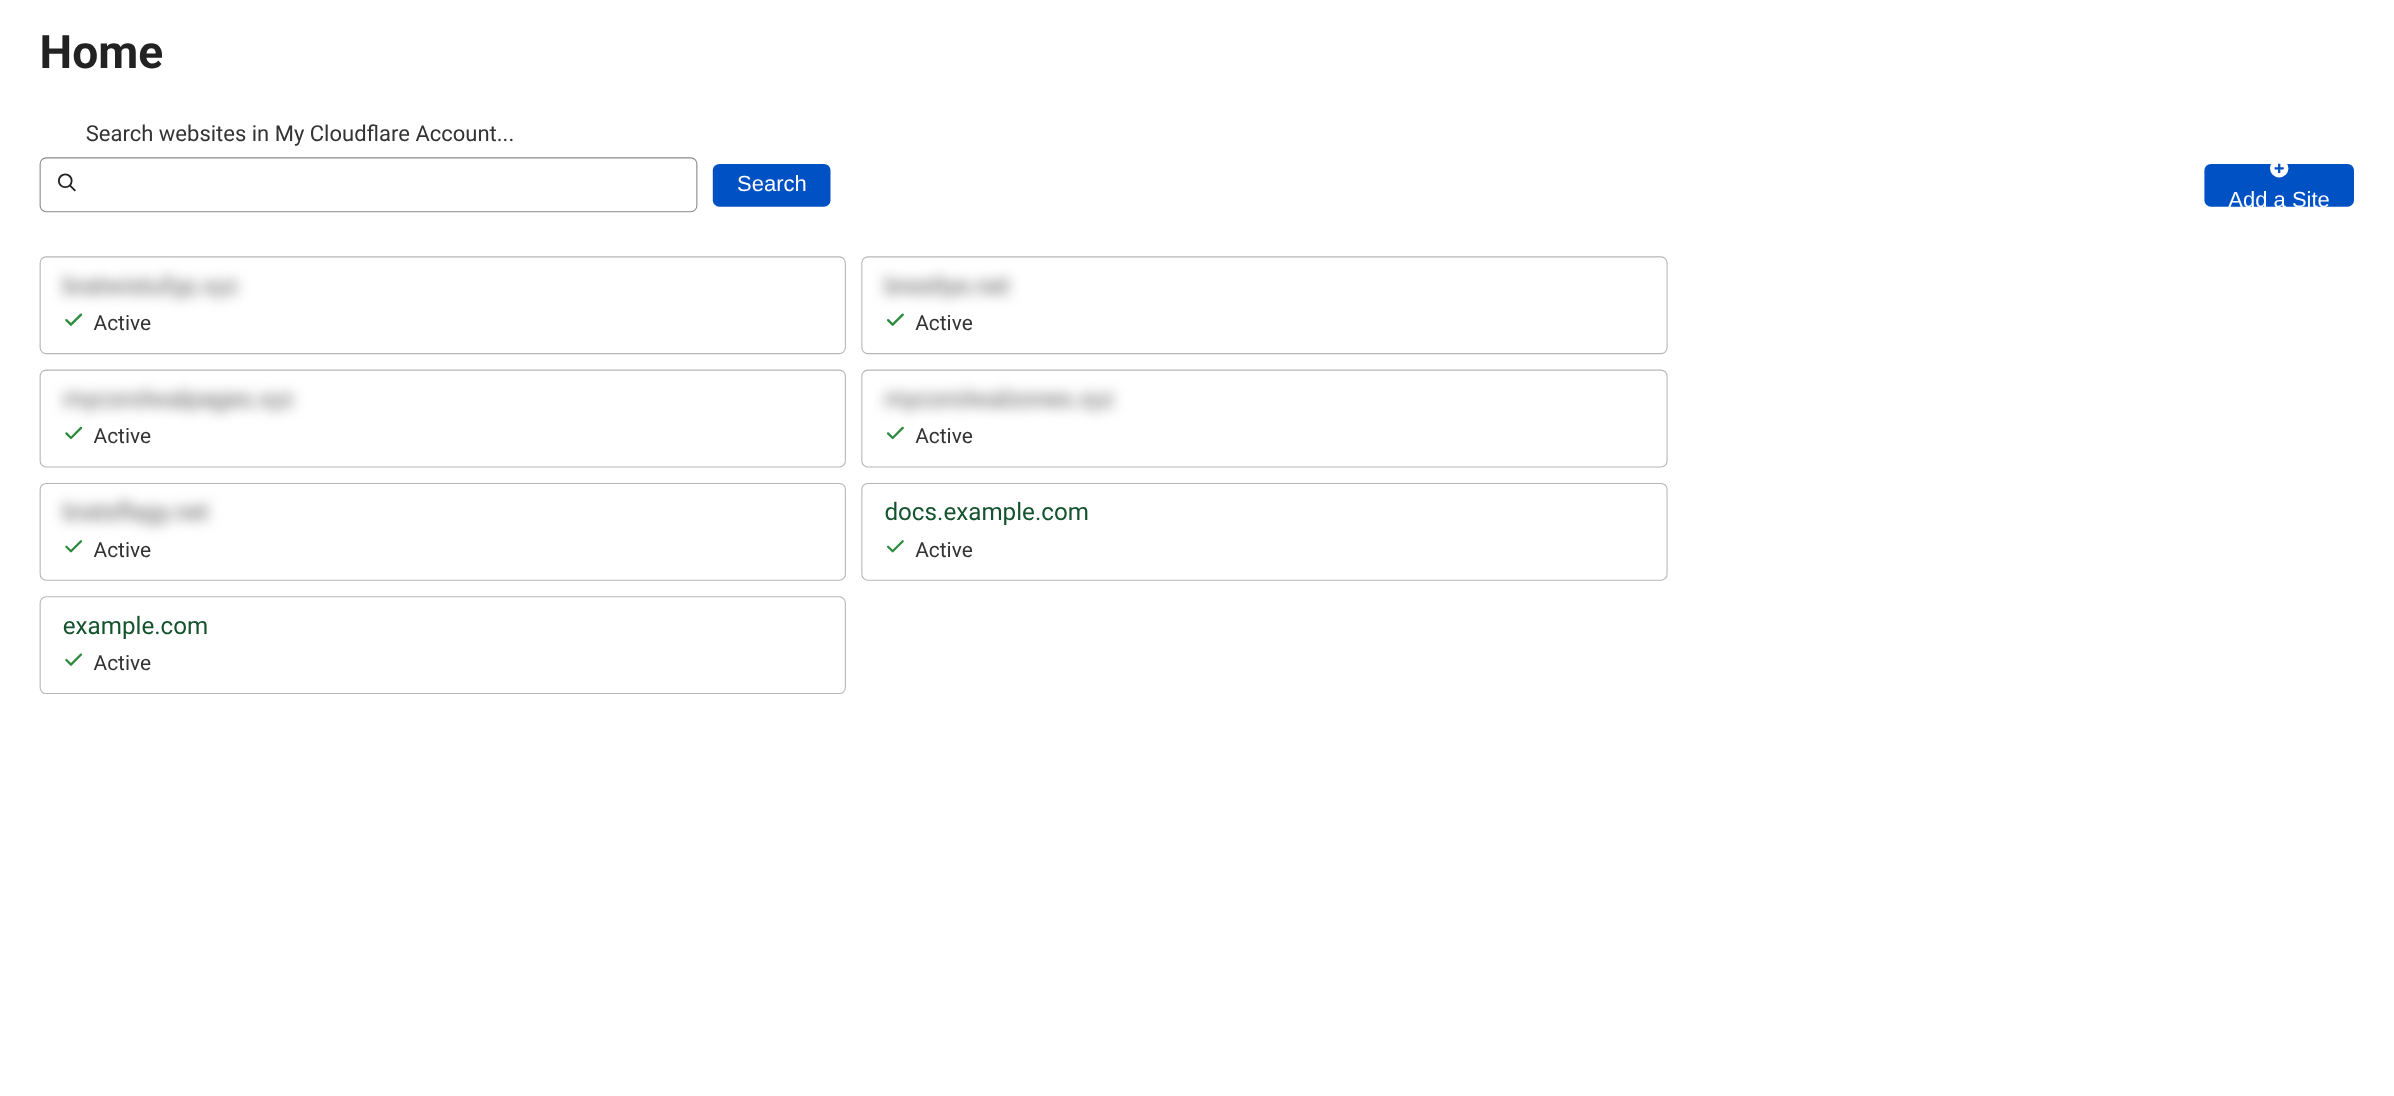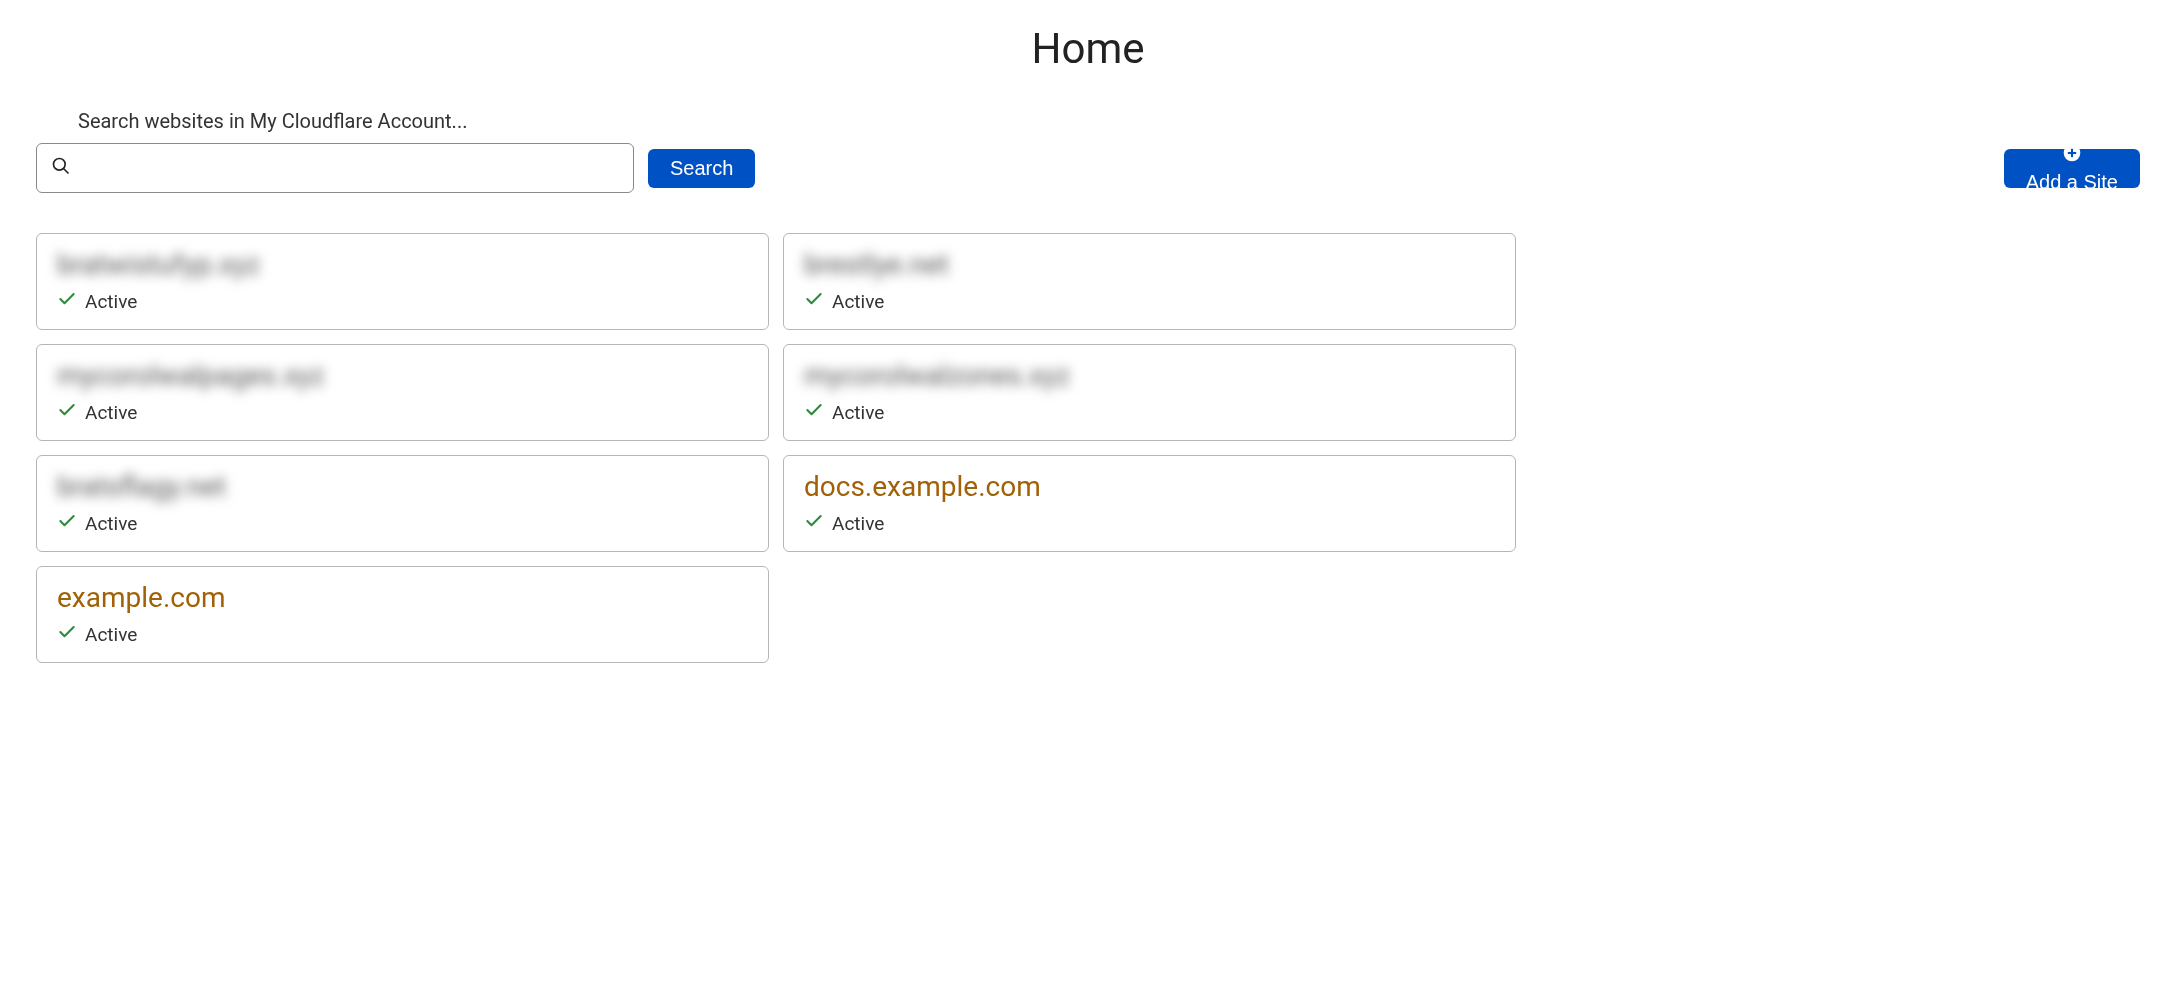--- a/index.html
+++ b/index.html
@@ -8,24 +8,23 @@
       padding: 0;
     }
     body {
       font-family: -apple-system, BlinkMacSystemFont, "Segoe UI", Roboto, Helvetica, Arial, sans-serif;
       background: #fff;
       padding: 24px 36px;
       color: #1d1d1d;
     }
     .page-title {
       font-size: 42px;
-      font-weight: 400;
+      font-weight: 700;
       color: #222;
       margin-bottom: 36px;
-      text-align: center;
     }
     .search-label {
       font-size: 20px;
       color: #333;
       margin-bottom: 10px;
       display: block;
       margin-left: 42px;
     }
     .search-row {
       display: flex;
@@ -80,22 +79,22 @@
       margin-top: 40px;
     }
     .site-card {
       border: 1px solid #b6b6b6;
       border-radius: 6px;
       padding: 14px 20px 16px 20px;
       background: #fff;
       cursor: pointer;
     }
     .site-name {
-      font-size: 28px;
-      color: #a16207;
+      font-size: 22px;
+      color: #14532d;
       margin-bottom: 8px;
       display: inline-block;
     }
     .site-name.blurred {
       filter: blur(6px);
       color: #555;
       user-select: none;
     }
     .status-row {
       display: flex;

